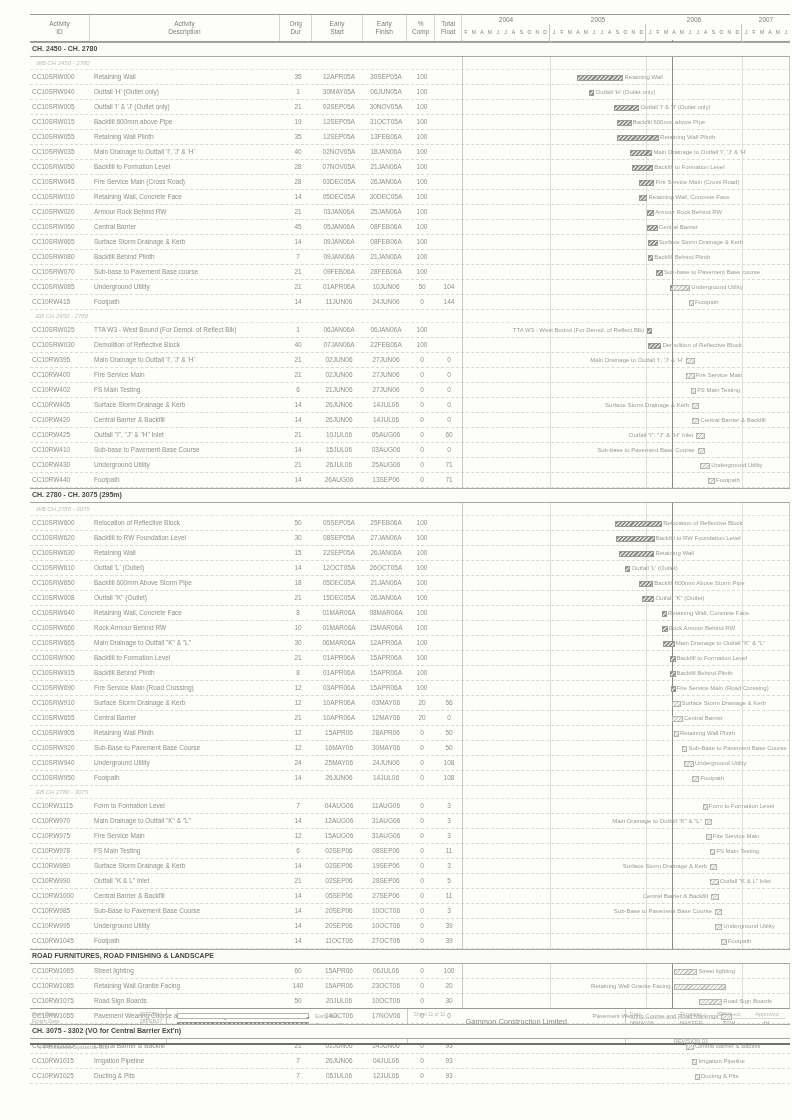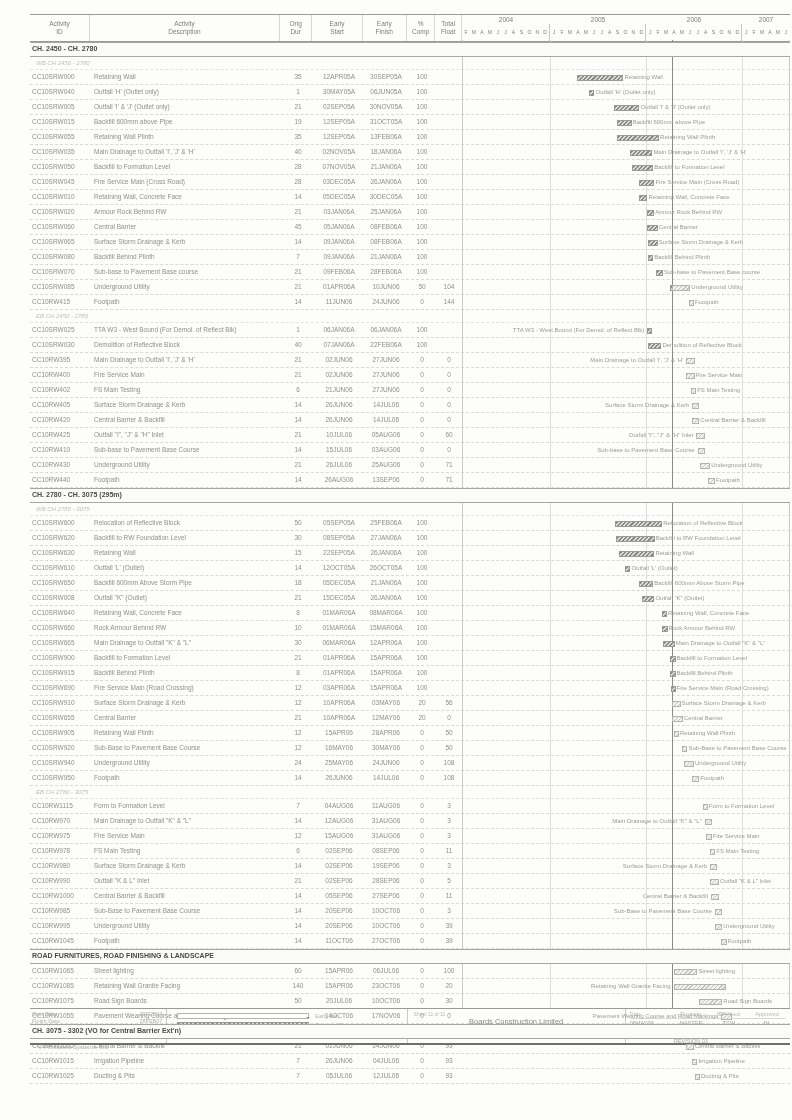--- a/index.html
+++ b/index.html
@@ -891,21 +891,21 @@
           <div class="lg-bar lg-prog"></div>
           <div class="lg-lab">Progress Bar</div>
         </div>
         <div class="lg-row">
           <div class="lg-bar lg-crit"></div>
           <div class="lg-lab">Critical Activity</div>
         </div>
       </div>
     <div id="f-center" class="fcell">
       <div id="f-sheet">Sheet 11 of 11</div>
-      <div id="f-company">Boards Construction Limited</div>
+      <div id="f-company">Gammon Construction Limited</div>
       <div id="f-prog">MASTER PROGRAMME, REV. 03</div>
     </div>
     <div id="f-rev" class="fcell">
       <div id="f-code">NPR4</div>
       <div class="rev-head">
         <span class="rv-date">Date</span>
         <span class="rv-rev">Revision</span>
         <span class="rv-chk">Checked</span>
         <span class="rv-app">Approved</span>
       </div>

